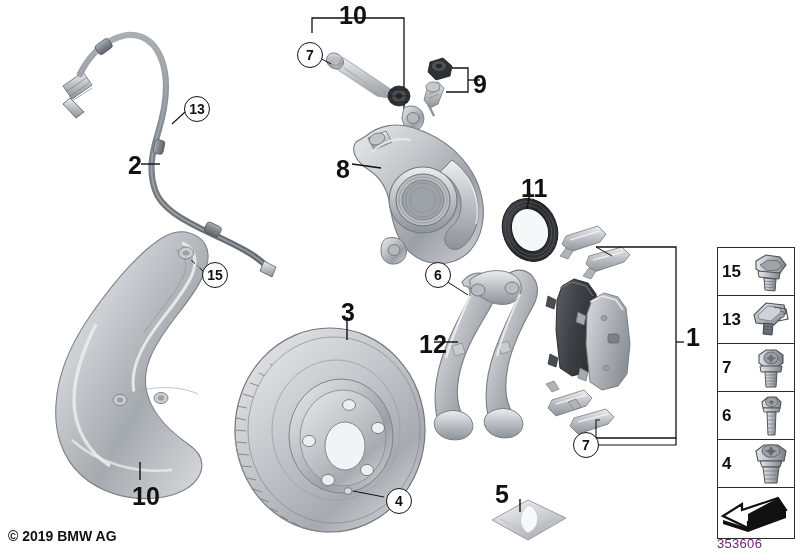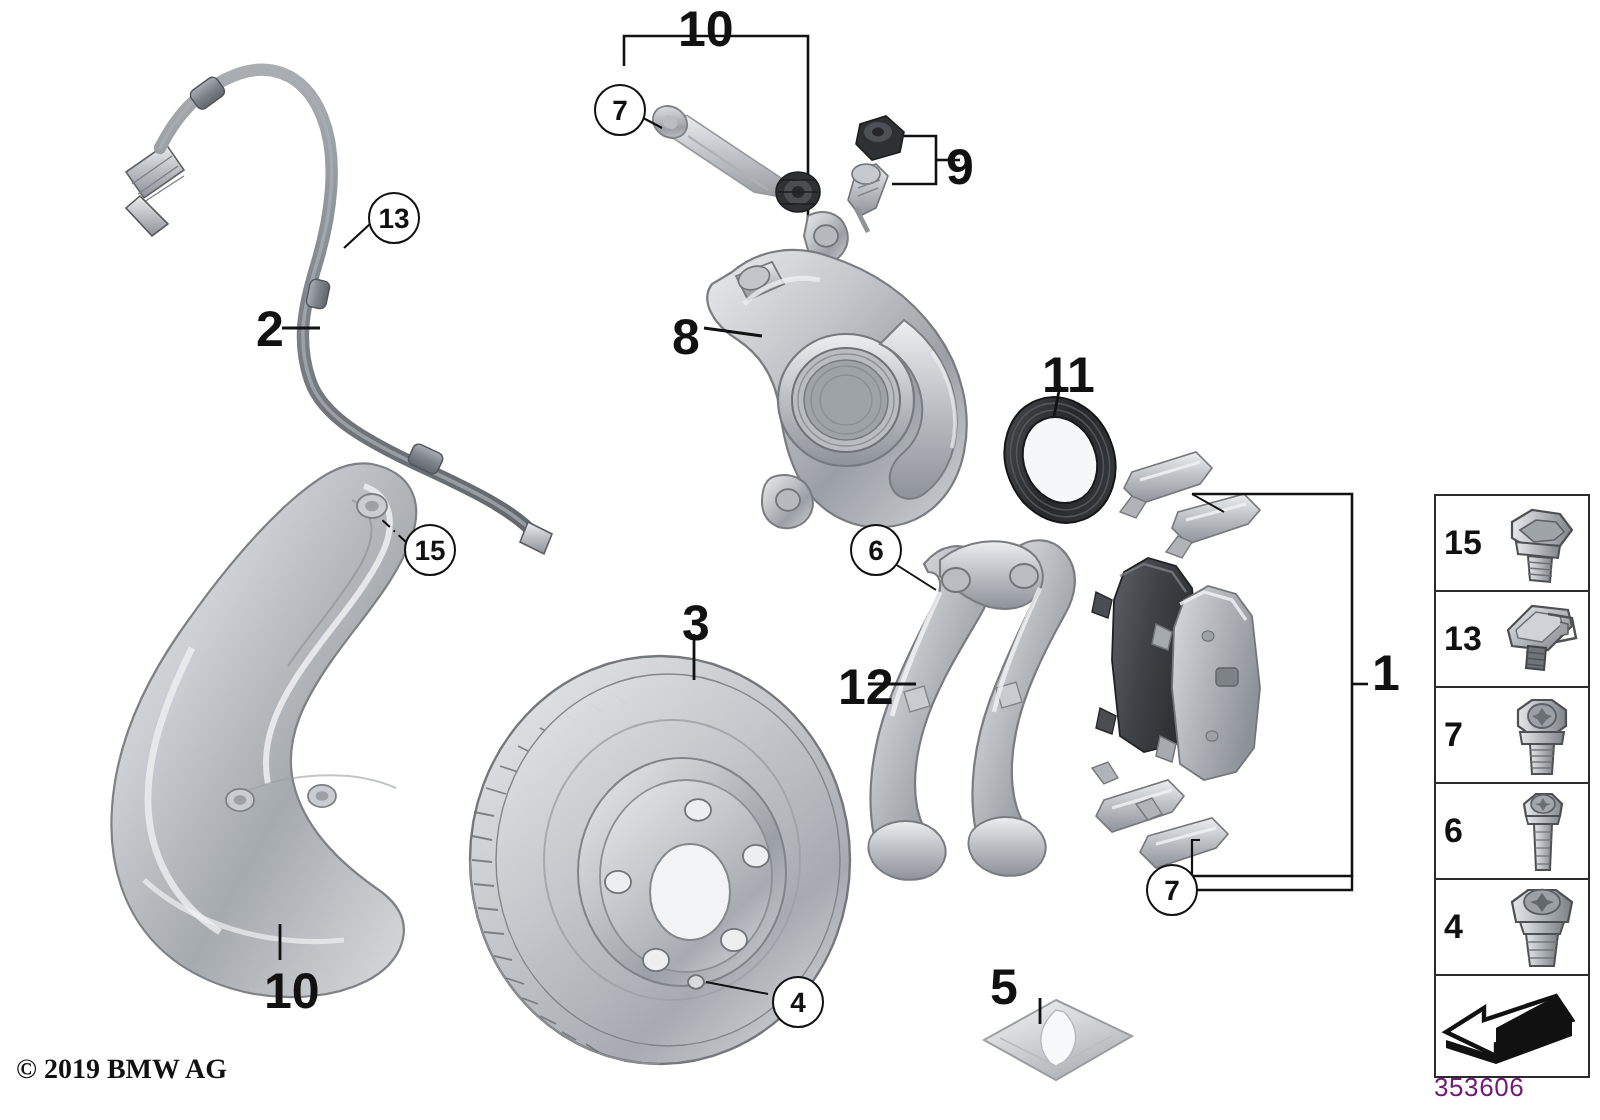--- a/index.html
+++ b/index.html
@@ -95,21 +95,21 @@
     text-align: left;
     font-family: "Liberation Sans", sans-serif;
     font-size: 13px;
     color: #701a75;
     letter-spacing: 0.3px;
   }
   #copyright {
     position: absolute;
     left: 8px;
     top: 528px;
-    font-family: Liberation Serif, serif;
+    font-family: Liberation Sans, sans-serif;
     font-weight: bold;
     font-size: 14px;
     color: #111111;
     white-space: nowrap;
   }
 </style>
 </head>
 <body>
 
 <div id="page">

